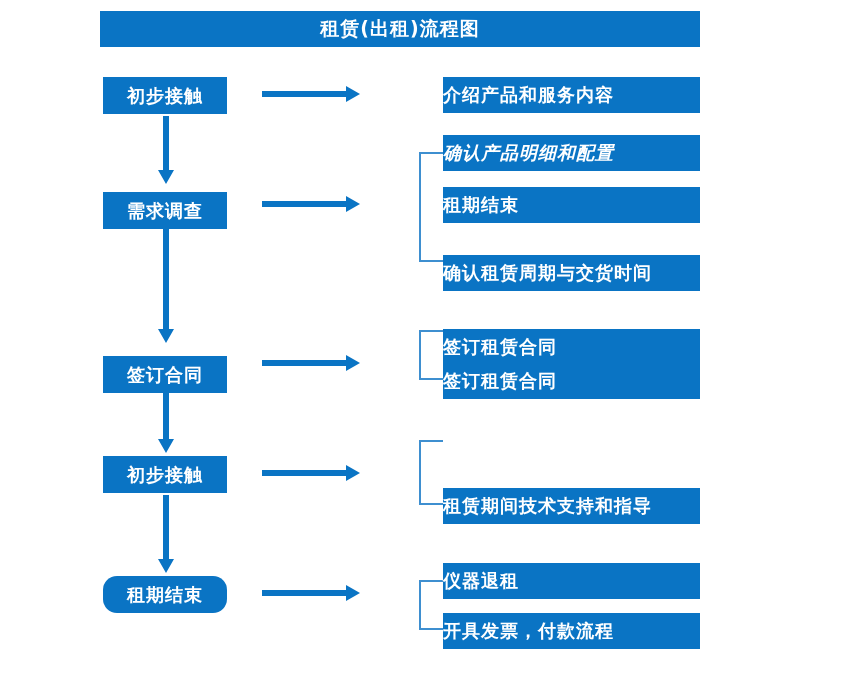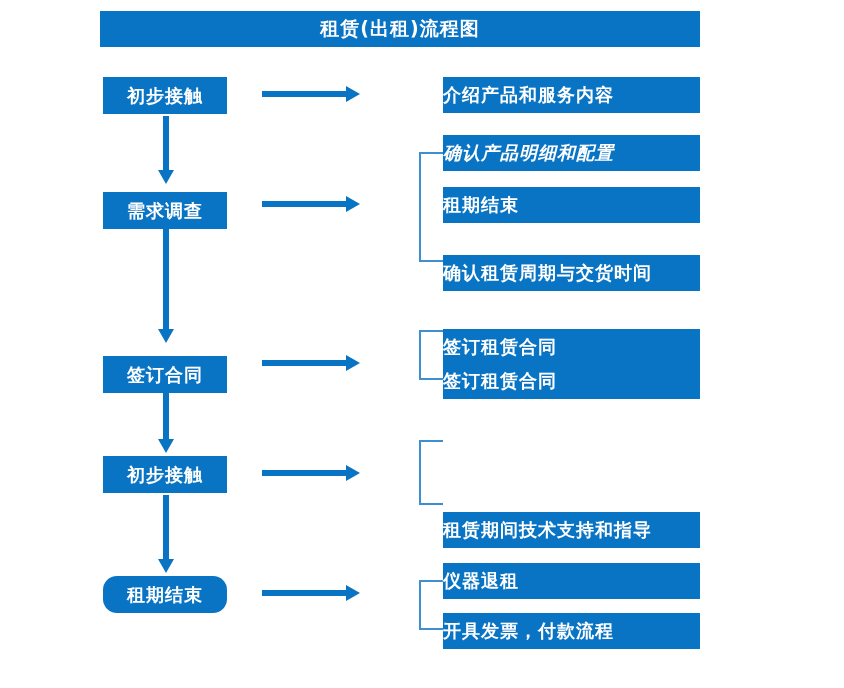--- a/index.html
+++ b/index.html
@@ -158,19 +158,19 @@
 
   <div class="box detail-box" style="top:187px;">租期结束</div>
 
   <div class="box detail-box" style="top:255px;">确认租赁周期与交货时间</div>
 
   <div class="box detail-box" style="top:329px;">签订租赁合同</div>
 
   <div class="box detail-box" style="top:363px;">签订租赁合同</div>
 
 
-  <div class="box detail-box" style="top:512px;">租赁期间技术支持和指导</div>
+  <div class="box detail-box" style="top:488px;">租赁期间技术支持和指导</div>
 
   <div class="box detail-box" style="top:563px;">仪器退租</div>
 
   <div class="box detail-box" style="top:613px;">开具发票，付款流程</div>
 
 </div>
 
 </body></html>

